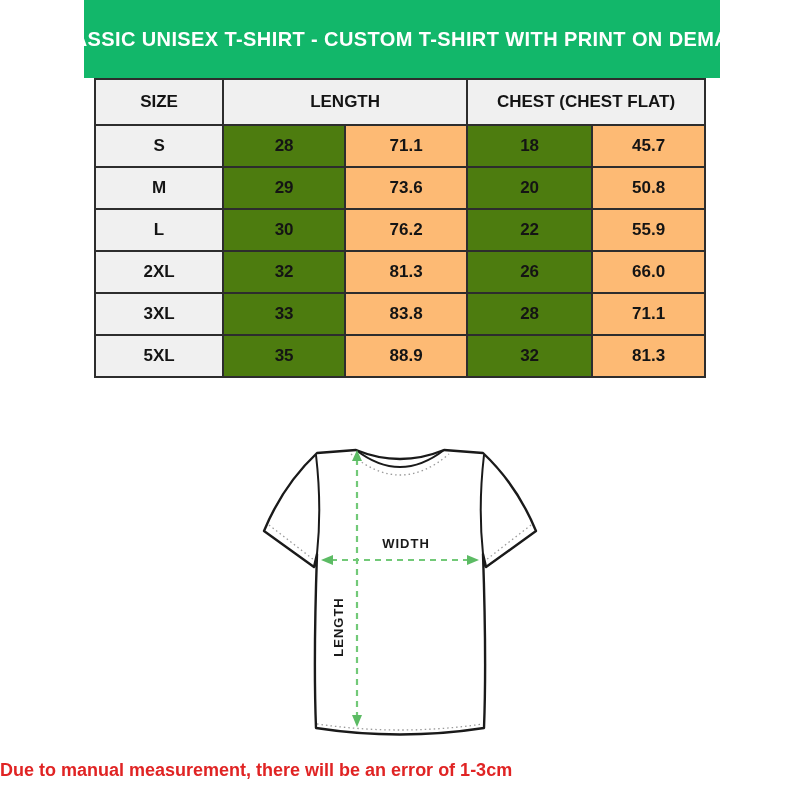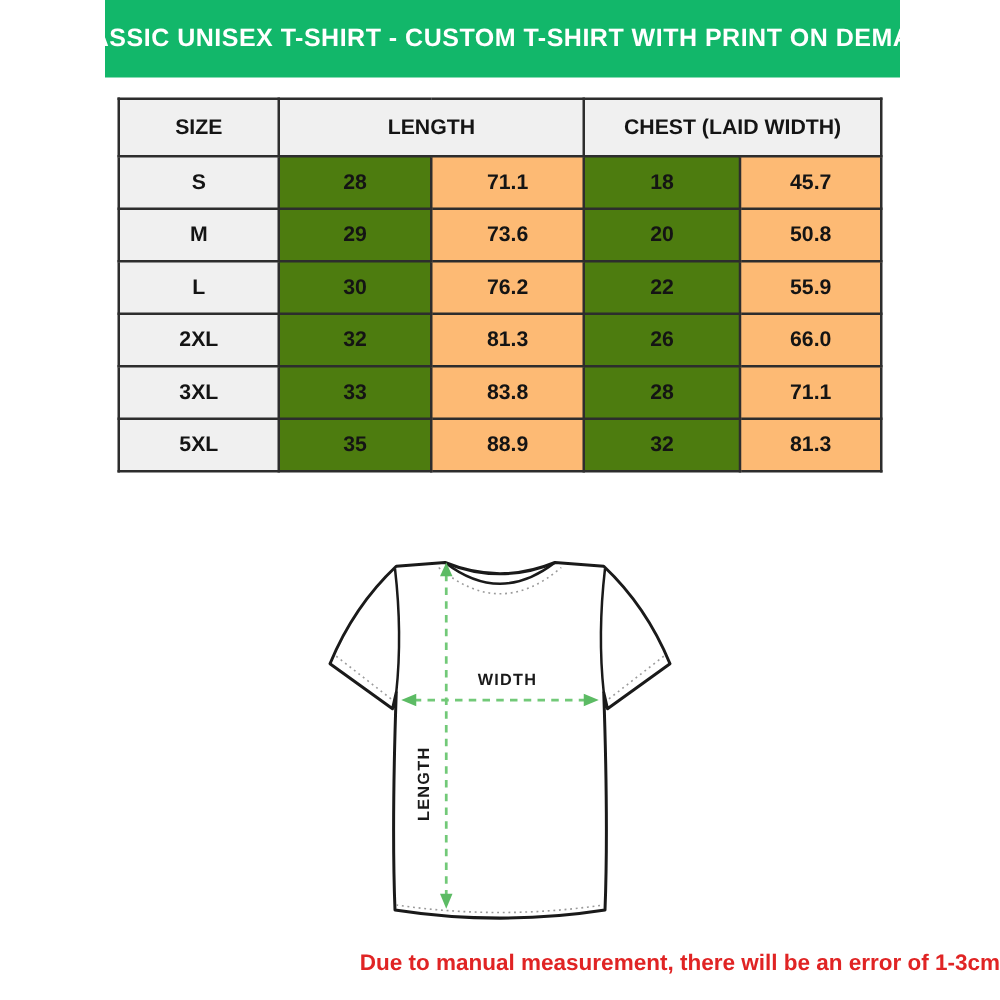--- a/index.html
+++ b/index.html
@@ -1,21 +1,21 @@
 <!DOCTYPE html>
 <html><head>
 <meta charset="utf-8">
 <style>
   html,body{margin:0;padding:0;}
   body{
     width:800px;height:800px;position:relative;background:#ffffff;
     font-family:"Liberation Sans", sans-serif;overflow:hidden;
   }
   .banner{
-    position:absolute;left:84px;top:0;width:636px;height:62px;
+    position:absolute;left:84px;top:0;width:636px;height:78px;
     background:#12b76a;display:flex;align-items:center;justify-content:center;
   }
   .banner span{
     color:#ffffff;font-size:20px;font-weight:bold;letter-spacing:.4px;
     text-align:center;white-space:nowrap;
   }
   table.size-table{
     position:absolute;left:94px;top:78px;width:612px;
     border-collapse:collapse;table-layout:fixed;
   }
@@ -23,21 +23,21 @@
     border:2px solid #2d2d2d;text-align:center;vertical-align:middle;
     font-weight:bold;color:#141414;padding:4px;
   }
   table.size-table th{height:36px;font-size:17px;background:#f0f0f0;}
   table.size-table td{height:32px;font-size:17px;}
   td.c-size{background:#f0f0f0;}
   td.c-in{background:#4d7c0f;}
   td.c-cm{background:#fdba74;}
   .diagram{position:absolute;left:250px;top:437px;width:300px;height:315px;}
   .footer-note{
-    position:absolute;left:0;top:760px;width:800px;text-align:right;
+    position:absolute;left:0;top:760px;width:800px;text-align:left;
     color:#e02424;font-size:18px;font-weight:bold;
   }
   .tee-outline{fill:#ffffff;stroke:#1a1a1a;stroke-width:2.4;stroke-linejoin:round;}
   .tee-line{fill:none;stroke:#1a1a1a;stroke-width:2;}
   .tee-stitch{fill:none;stroke:#9a9a9a;stroke-width:1.3;stroke-dasharray:1.5 3;}
   .measure{fill:none;stroke:#72c978;stroke-width:2.2;stroke-dasharray:6 5;}
   .measure-head{fill:#5cbb64;stroke:none;}
   .diagram text{font-family:"Liberation Sans",sans-serif;font-size:13px;font-weight:bold;fill:#1a1a1a;letter-spacing:1px;}
 </style>
 </head>
@@ -52,21 +52,21 @@
     <col style="width:21%">
       <col style="width:20%">
       <col style="width:20%">
       <col style="width:20.5%">
       <col style="width:18.5%">
   </colgroup>
   <thead>
     <tr>
       <th>SIZE</th>
       <th colspan="2">LENGTH</th>
-      <th colspan="2">CHEST (LAID WIDTH)</th>
+      <th colspan="2">CHEST (CHEST FLAT)</th>
     </tr>
   </thead>
   <tbody>
     <tr>
       <td class="c-size">S</td>
       <td class="c-in">28</td>
       <td class="c-cm">71.1</td>
       <td class="c-in">18</td>
       <td class="c-cm">45.7</td>
     </tr>

